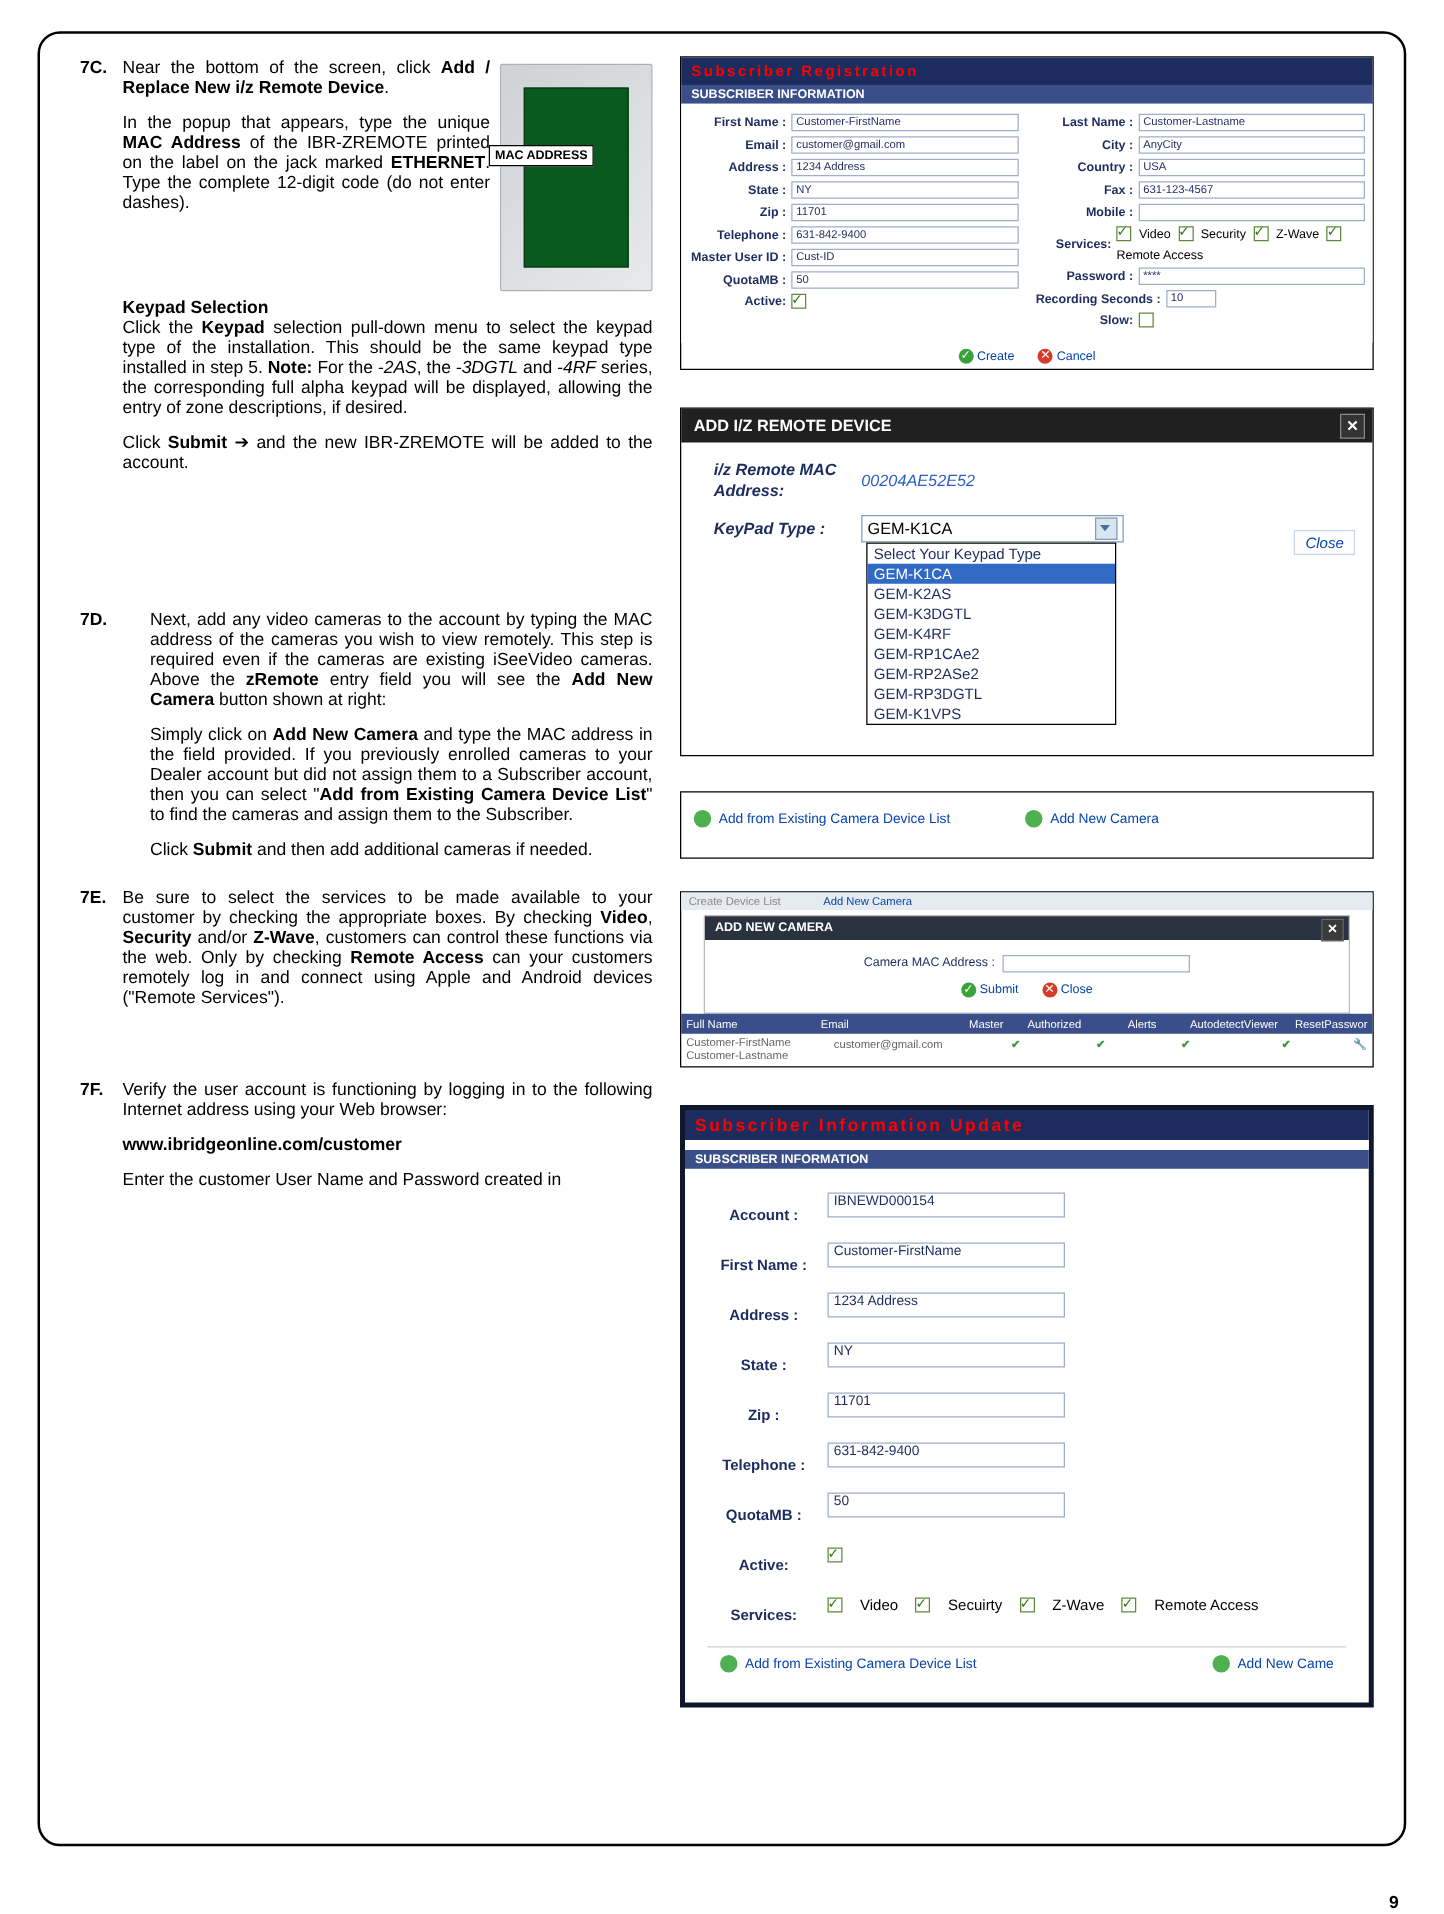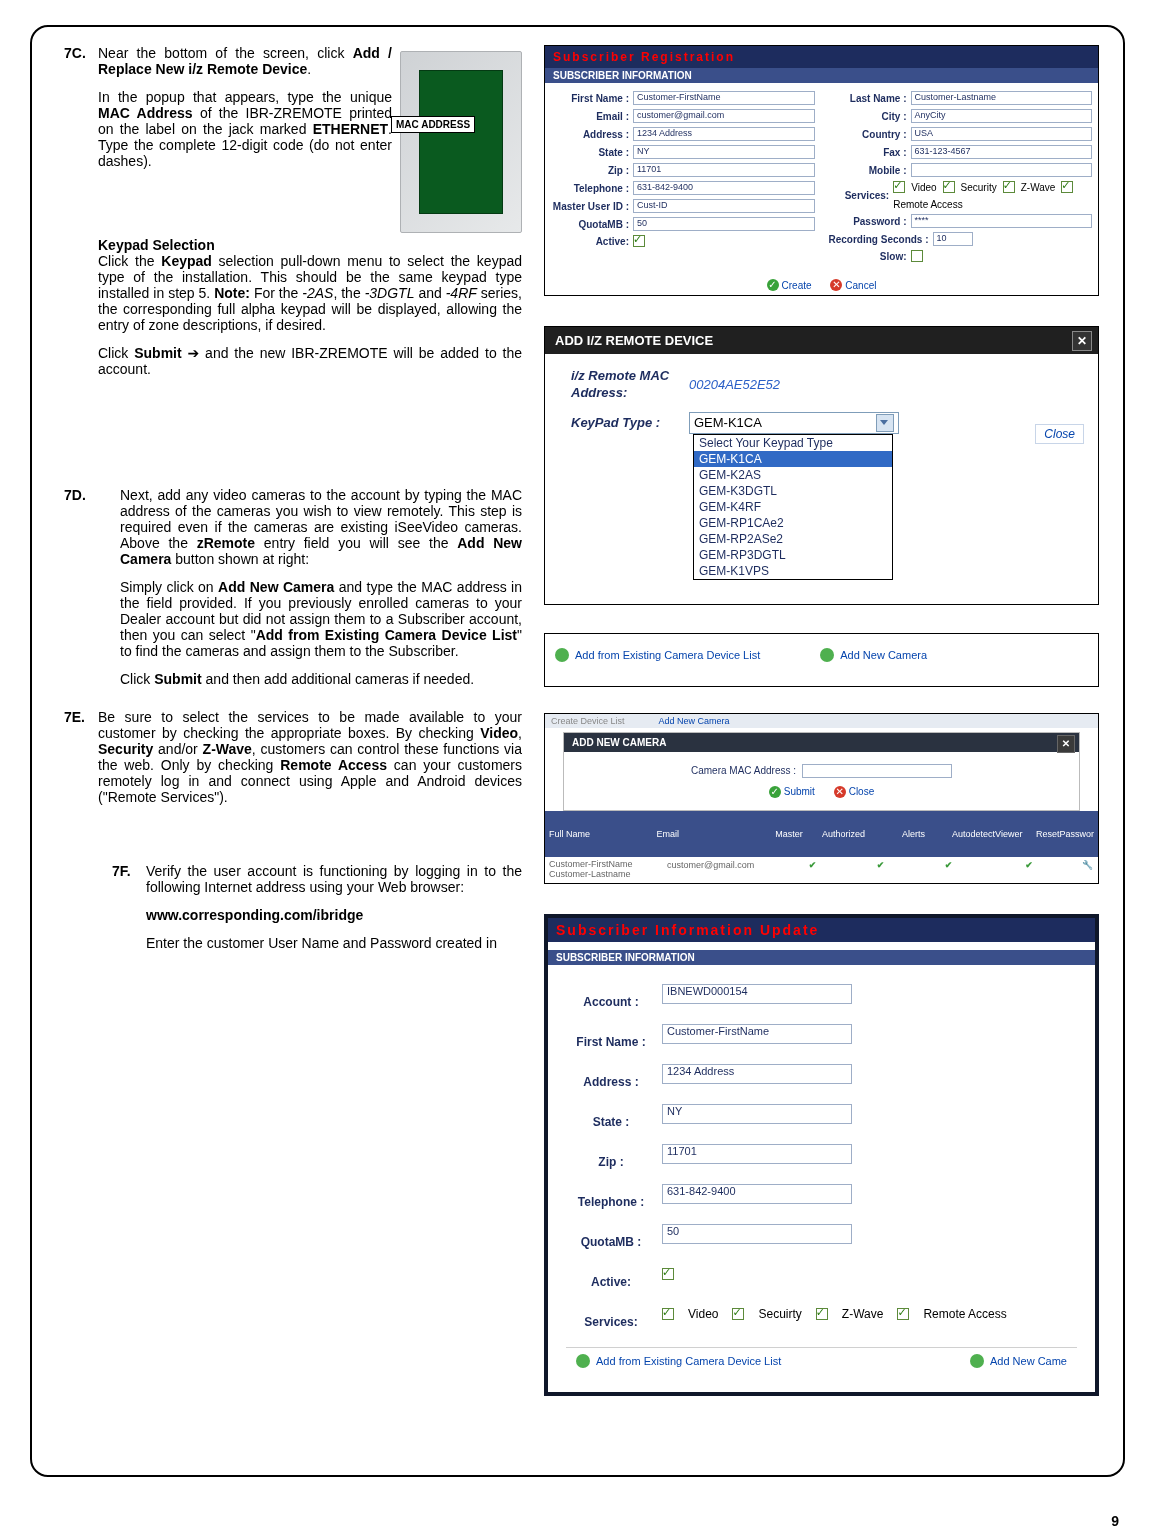--- a/index.html
+++ b/index.html
@@ -140,21 +140,21 @@
   .link-box .txt { color:#0645ad; font-size:11px; }
 
   .addcam { border:1px solid #000; margin-bottom:30px; font-size:10px; }
   .addcam-top { background:#e6ebf2; padding:2px 6px; display:flex; gap:20px; align-items:center; font-size:9px; }
   .addcam-modal { margin:4px 18px 0 18px; border:1px solid #bbb; }
   .addcam-modal .hd { background:#2a3240; color:#fff; padding:4px 8px; position:relative; font-size:10px; font-weight:bold; }
   .addcam-modal .hd .x { position:absolute; right:4px; top:2px; width:16px; height:16px; border:1px solid #666; background:#3a3a3a; color:#fff; text-align:center; line-height:16px; font-size:10px; }
   .addcam-modal .bd { padding:12px; text-align:center; color:#1d2c5e; }
   .addcam-modal .bd .inpwrap { display:flex; justify-content:center; align-items:center; gap:6px; margin-bottom:8px; }
   .usr-table-head { background:#3a4f8a; color:#fff; display:flex; font-size:9px; }
-  .usr-table-head div { padding:18px 4px; }
+  .usr-table-head div { padding:3px 4px; }
   .usr-row { display:flex; font-size:9px; color:#666; align-items:flex-start; }
   .usr-row div { padding:3px 4px; }
   .tick { color:#3a9a3a; font-weight:bold; }
   .wrench { color:#c99a2a; }
 
   .upd-panel { border:4px solid #0f172a; }
   .upd-body { padding:14px 18px 20px 18px; font-size:12px; }
   .upd-row { display:flex; align-items:center; margin-bottom:10px; gap:6px; }
   .upd-lbl { width:90px; text-align:center; color:#1d2c5e; font-weight:bold; font-size:12px;margin-top:16px; }
   .upd-input { border:1px solid #9eaec7; height:18px; padding:0 4px; flex:1; max-width:180px; font-size:11px; color:#1d2c5e; }
@@ -204,25 +204,25 @@
         </div>
       </div>
 
       <div class="step" style="margin-top:22px;">
         <div class="step-num">7E.</div>
         <div class="step-body">
           <span>Be sure to select the services to be made available to your customer by checking the appropriate boxes. By checking </span><span class="bold">Video</span><span>, </span><span class="bold">Security</span><span> and/or </span><span class="bold">Z-Wave</span><span>, customers can control these functions via the web. Only by checking </span><span class="bold">Remote Access</span><span> can your customers remotely log in and connect using Apple and Android devices ("Remote Services").</span>
         </div>
       </div>
 
-      <div class="step" style="margin-top:58px;margin-left:48px;">
+      <div class="step" style="margin-top:58px;">
         <div class="step-num">7F.</div>
         <div class="step-body">
           <span>Verify the user account is functioning by logging in to the following Internet address using your Web browser:</span>
-          <div class="sub bold">www.corresponding.com/ibridge</div>
+          <div class="sub bold">www.ibridgeonline.com/customer</div>
           <div class="sub">Enter the customer User Name and Password created in</div>
         </div>
       </div>
 
     </div>
 
     <div class="col-right">
 
       <div class="panel">
         <div class="panel-header-red">Subscriber Registration</div>

